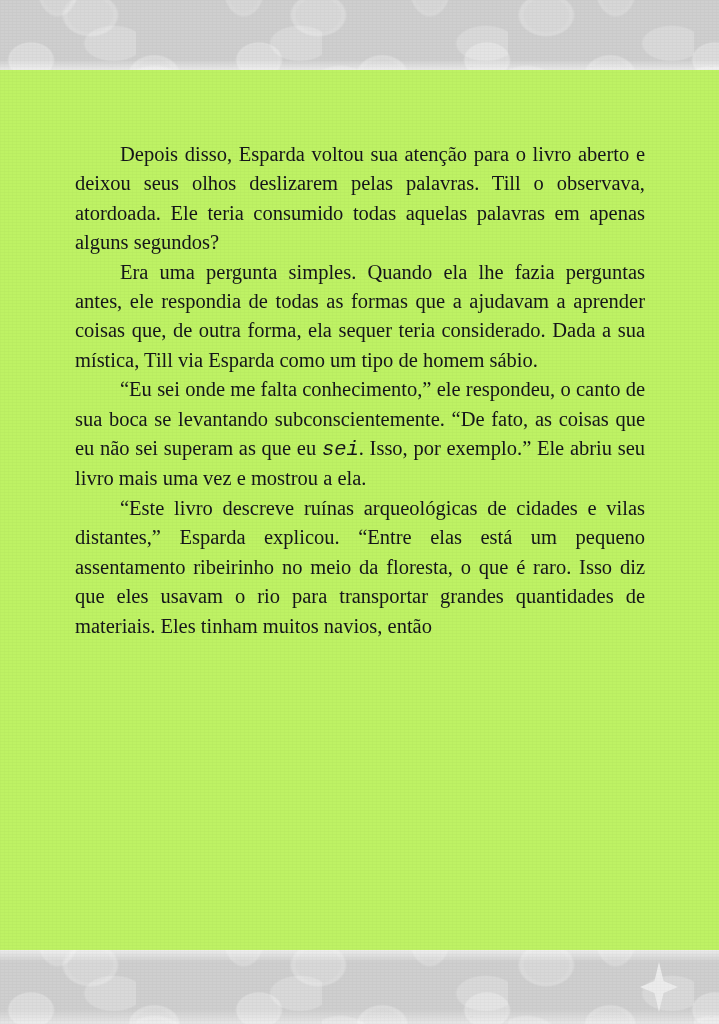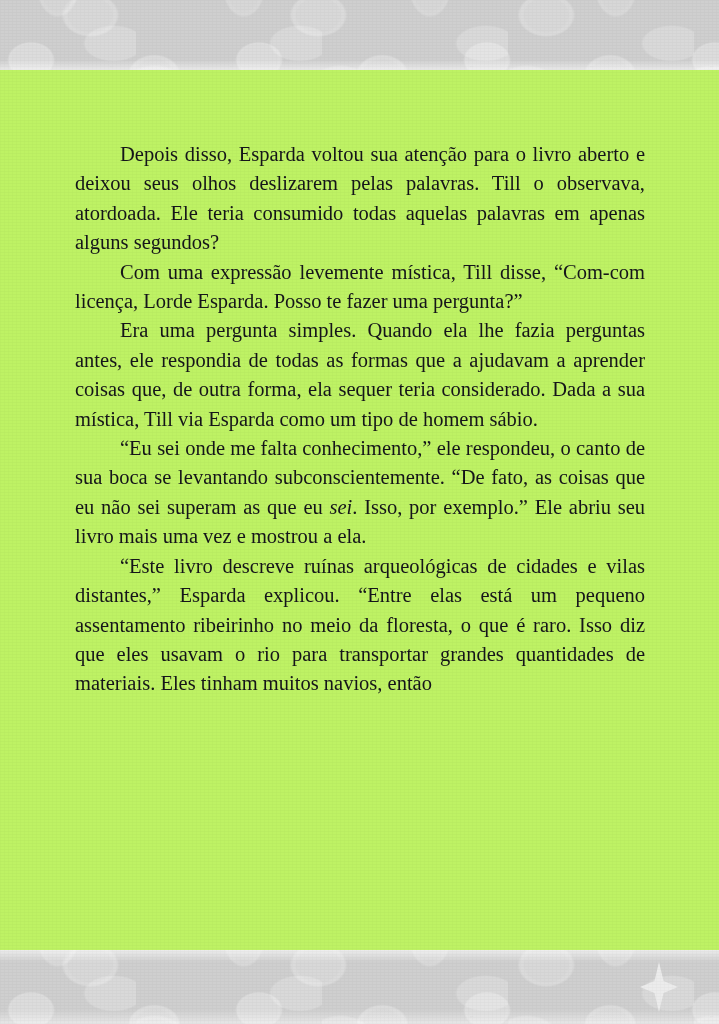--- a/index.html
+++ b/index.html
@@ -109,21 +109,21 @@
     margin: 0;
     text-indent: 45px;
     text-align: justify;
     font-size: 20.5px;
     line-height: 29.4px;
     color: #15151a;
     font-family: "Liberation Serif", "DejaVu Serif", serif;
     -webkit-font-smoothing: antialiased;
     hyphens: none;
   }
-  p.para em { font-style: italic; }
+  p.para em { font-style: italic; font-family: Liberation Mono, monospace; }
 
   
   #scan-noise {
     position: absolute;
     inset: 0;
     pointer-events: none;
     opacity: 0.035;
     background-image:
       repeating-linear-gradient(0deg, rgba(0,0,0,0.5) 0 1px, rgba(0,0,0,0) 1px 3px),
       repeating-linear-gradient(90deg, rgba(0,0,0,0.4) 0 1px, rgba(0,0,0,0) 1px 4px);
@@ -136,21 +136,20 @@
 
   <div class="band" id="band-top">
     <div class="scroll-layer scroll-a"></div>
     <div class="scroll-layer scroll-b"></div>
     <div class="scroll-layer scroll-c"></div>
     <div class="edge-glow"></div>
   </div>
 
   <div id="text-body">
       <p class="para"><span>Depois disso, Esparda voltou sua atenção para o livro aberto e deixou seus olhos deslizarem pelas palavras. Till o observava, atordoada. Ele teria consumido todas aquelas palavras em apenas alguns segundos?</span></p>
-      <p class="para"><span>Com uma expressão levemente mística, Till disse, “Com-com licença, Lorde Esparda. Posso te fazer uma pergunta?”</span></p>
       <p class="para"><span>Era uma pergunta simples. Quando ela lhe fazia perguntas antes, ele respondia de todas as formas que a ajudavam a aprender coisas que, de outra forma, ela sequer teria considerado. Dada a sua mística, Till via Esparda como um tipo de homem sábio.</span></p>
       <p class="para"><span>“Eu sei onde me falta conhecimento,” ele respondeu, o canto de sua boca se levantando subconscientemente. “De fato, as coisas que eu não sei superam as que eu </span><em>sei</em><span>. Isso, por exemplo.” Ele abriu seu livro mais uma vez e mostrou a ela.</span></p>
       <p class="para"><span>“Este livro descreve ruínas arqueológicas de cidades e vilas distantes,” Esparda explicou. “Entre elas está um pequeno assentamento ribeirinho no meio da floresta, o que é raro. Isso diz que eles usavam o rio para transportar grandes quantidades de materiais. Eles tinham muitos navios, então</span></p>
     </div>
 
   <div class="band" id="band-bottom">
     <div class="scroll-layer scroll-a"></div>
     <div class="scroll-layer scroll-b"></div>
     <div class="scroll-layer scroll-c"></div>
     <div class="edge-glow"></div>

